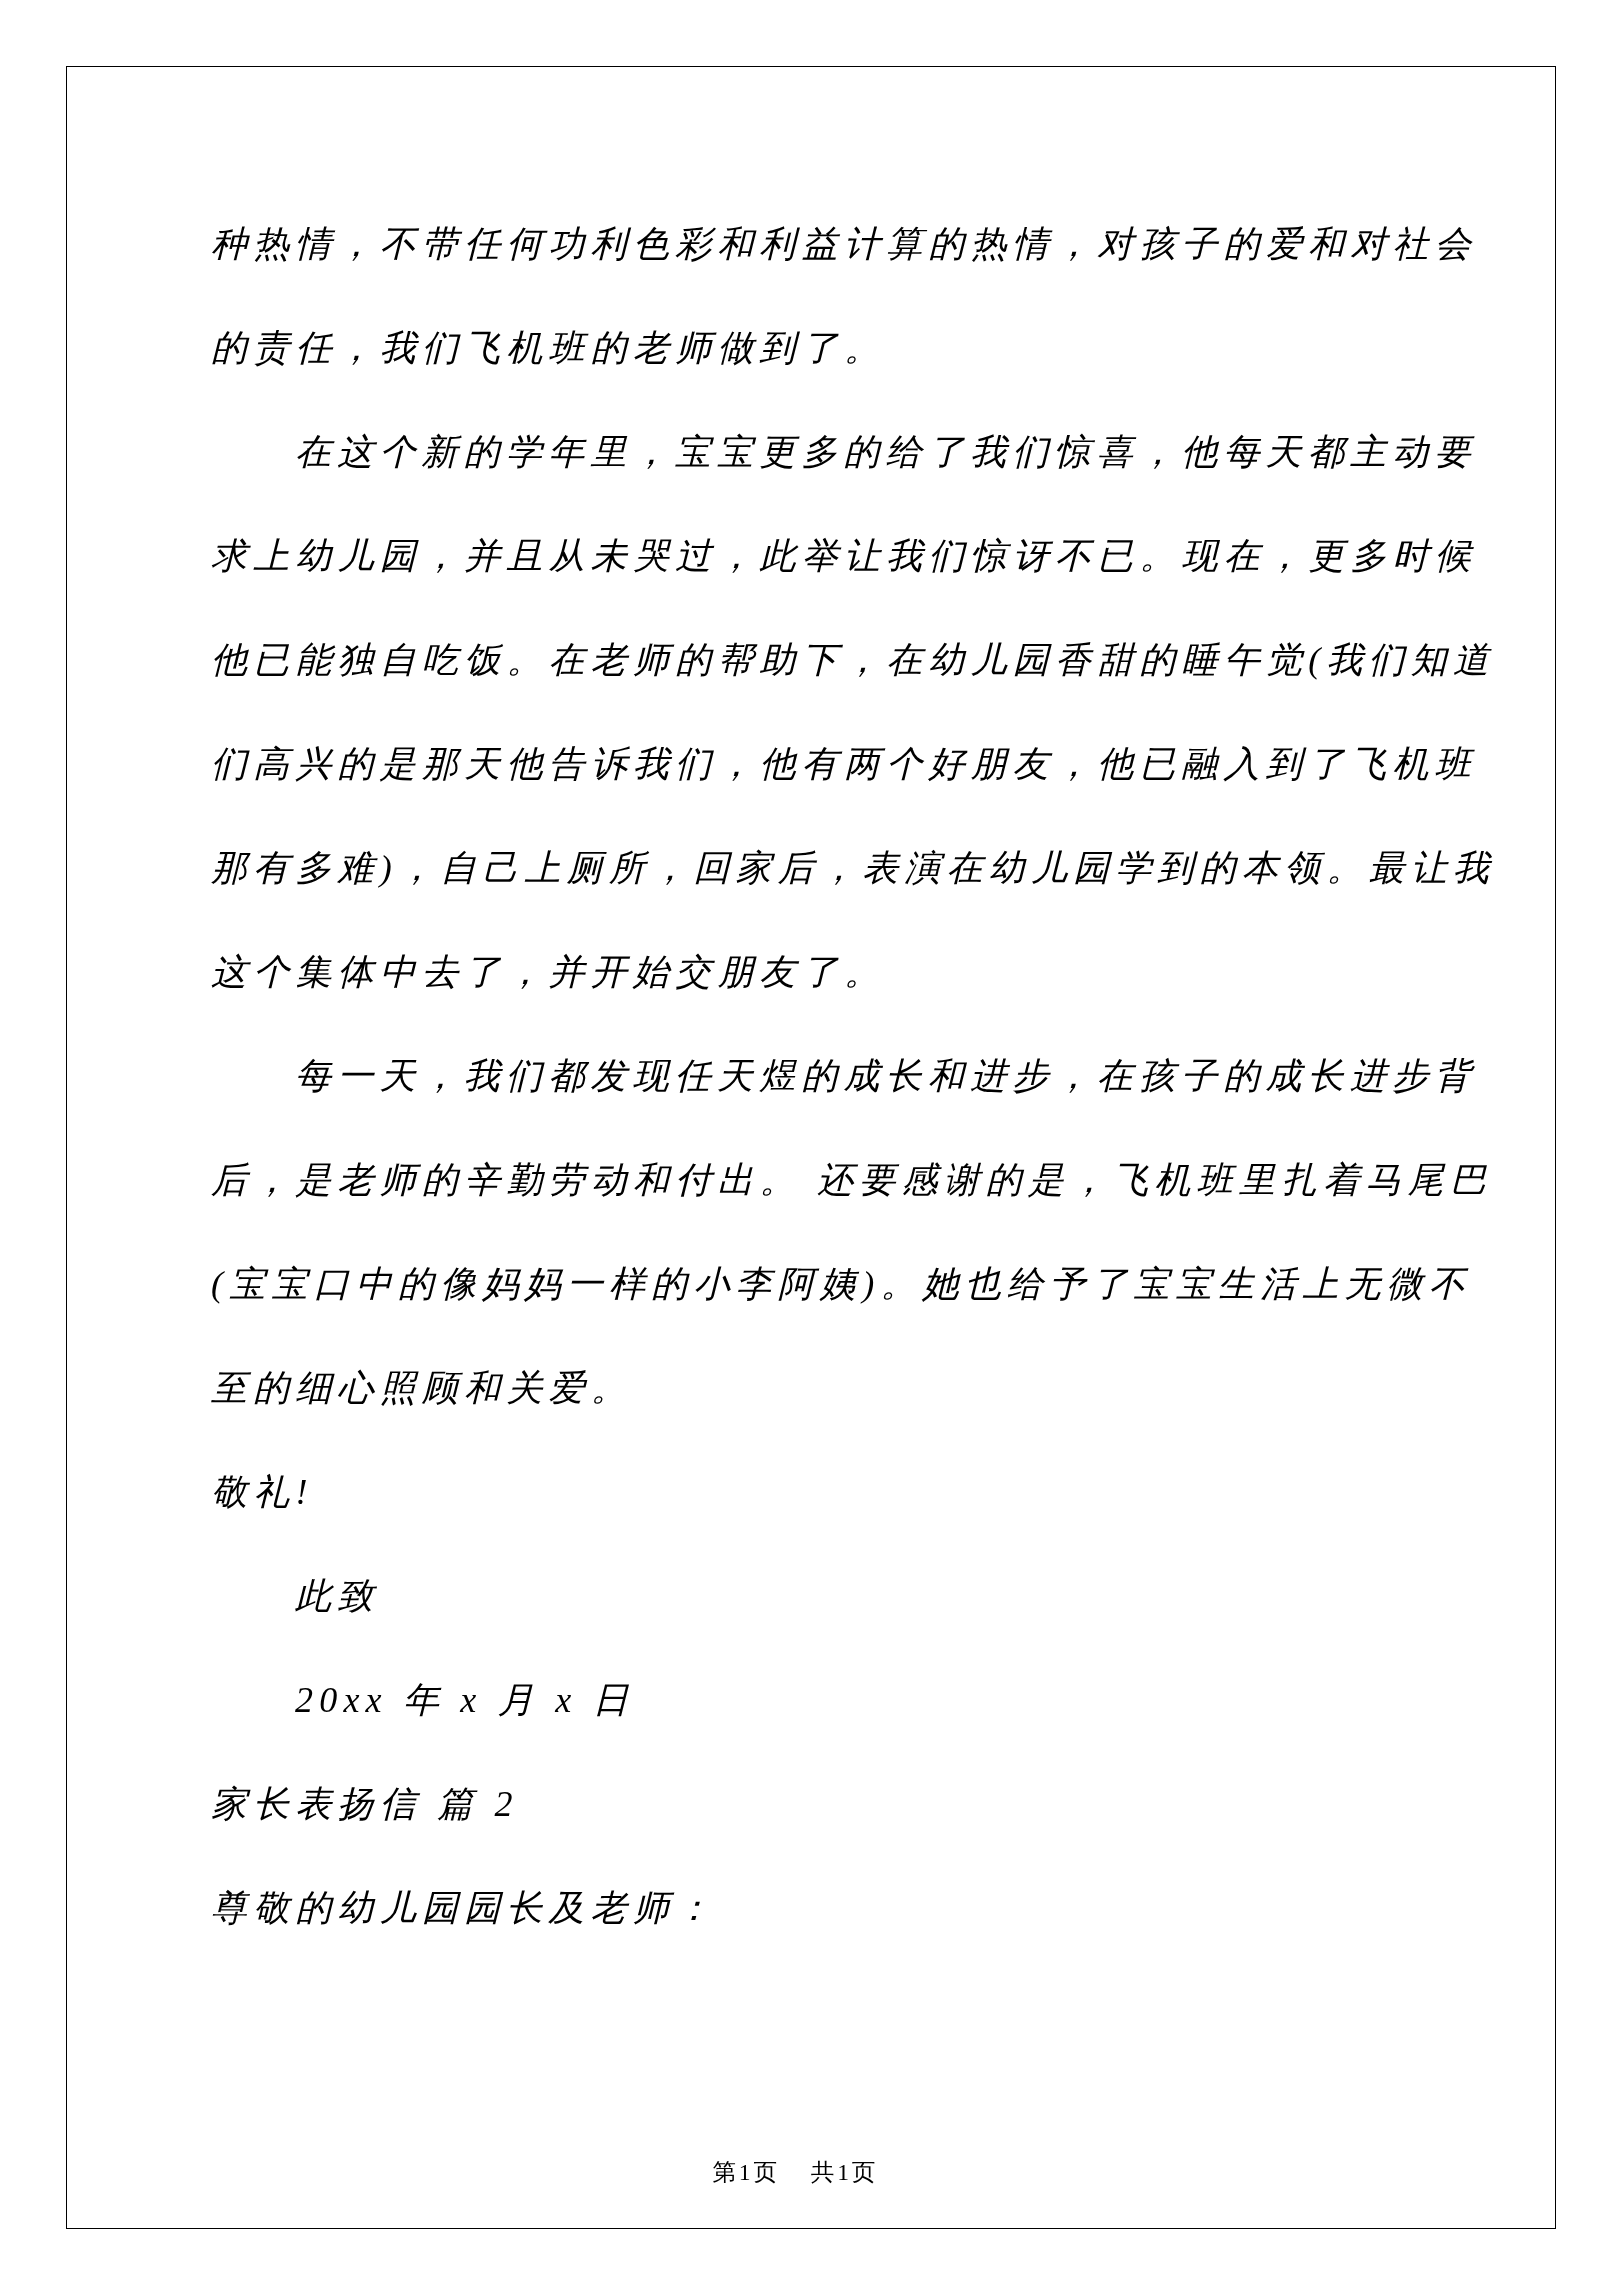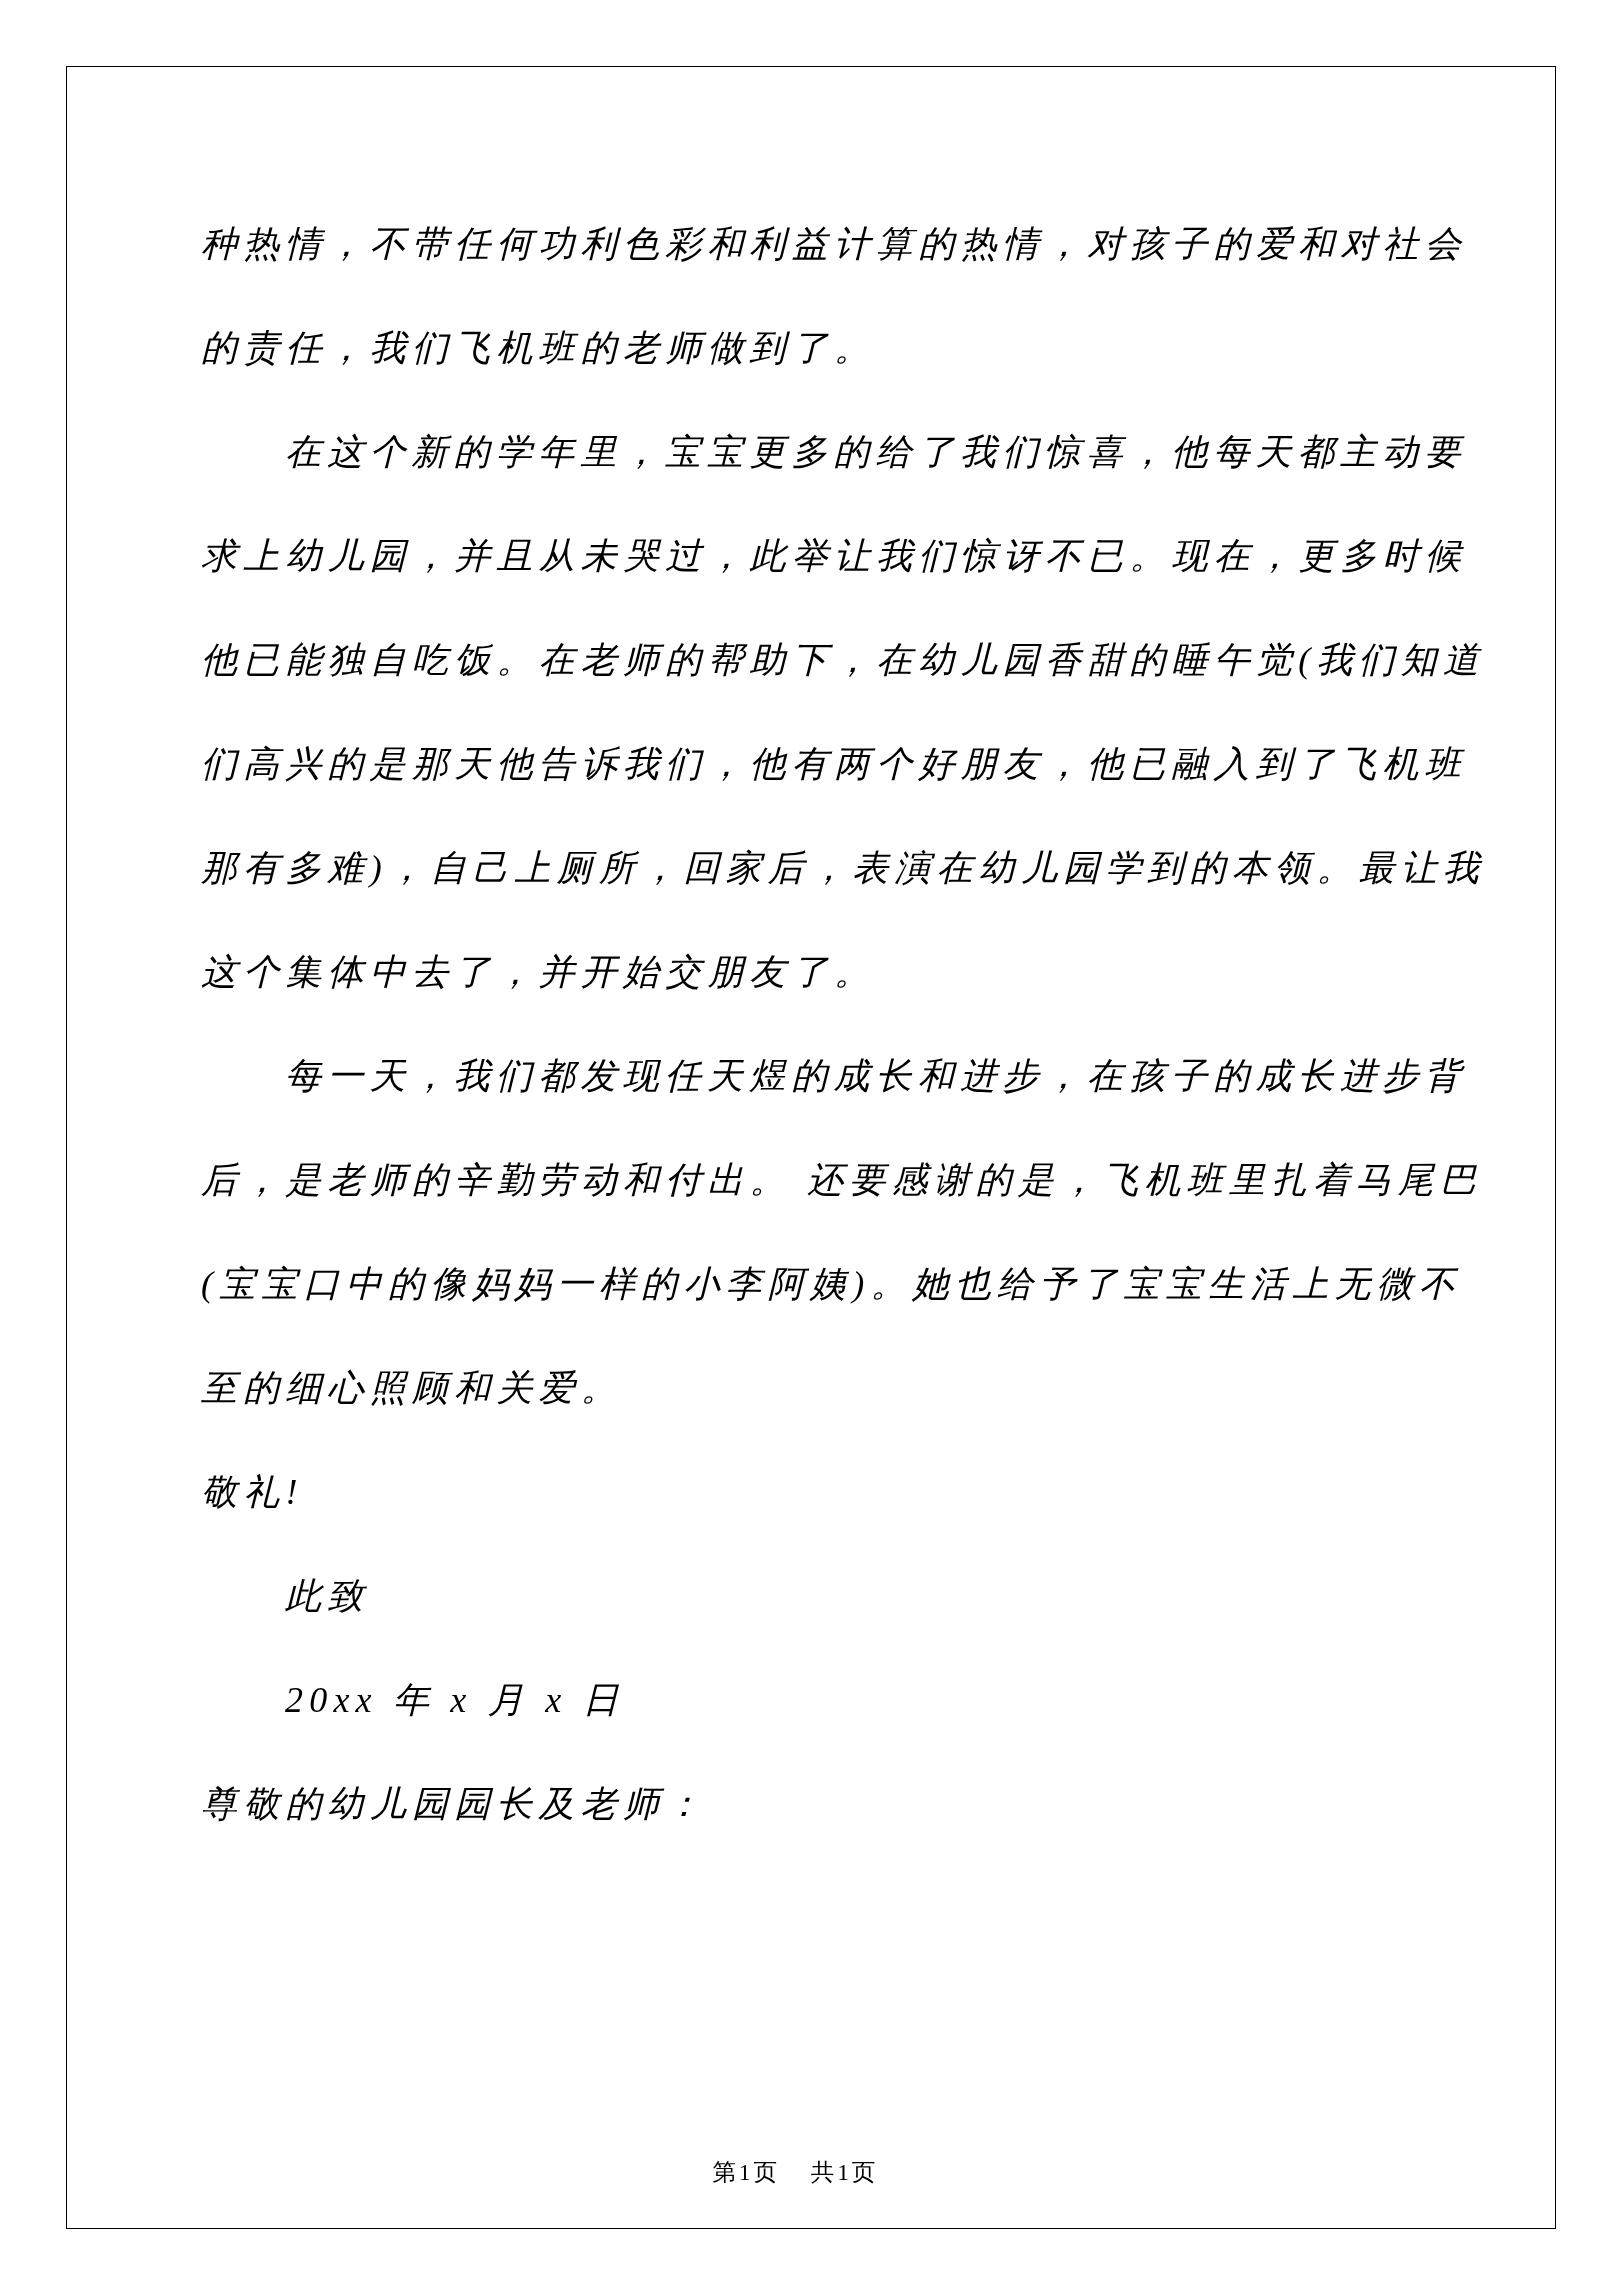--- a/index.html
+++ b/index.html
@@ -20,21 +20,21 @@
     left: 66px;
     top: 66px;
     width: 1490px;
     height: 2163px;
     border: 1.7px solid #000000;
     box-sizing: border-box;
     background: #ffffff;
   }
   .document-body-text {
     position: absolute;
-    left: 201px;
+    left: 211px;
     top: 192px;
     width: 1312px;
   }
   .line {
     height: 104px;
     line-height: 104px;
     font-size: 36px;
     letter-spacing: 6.2px;
     white-space: pre;
     font-style: italic;
@@ -71,19 +71,20 @@
     <div class="line">们高兴的是那天他告诉我们，他有两个好朋友，他已融入到了飞机班</div>
     <div class="line">那有多难)，自己上厕所，回家后，表演在幼儿园学到的本领。最让我</div>
     <div class="line">这个集体中去了，并开始交朋友了。</div>
     <div class="line indent">每一天，我们都发现任天煜的成长和进步，在孩子的成长进步背</div>
     <div class="line">后，是老师的辛勤劳动和付出。 还要感谢的是，飞机班里扎着马尾巴</div>
     <div class="line">(宝宝口中的像妈妈一样的小李阿姨)。她也给予了宝宝生活上无微不</div>
     <div class="line">至的细心照顾和关爱。</div>
     <div class="line">敬礼!</div>
     <div class="line indent">此致</div>
     <div class="line indent">20xx 年 x 月 x 日</div>
+    <div class="line">家长表扬信 篇 2</div>
     <div class="line">尊敬的幼儿园园长及老师：</div>
   </div>
 
 <div class="page-footer">
   <span>第1页</span><span class="page-number-total">共1页</span>
 </div>
 
 
 </body></html>

